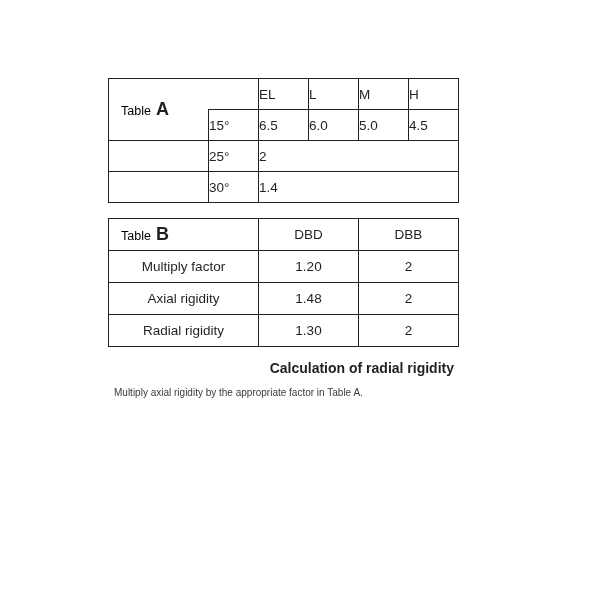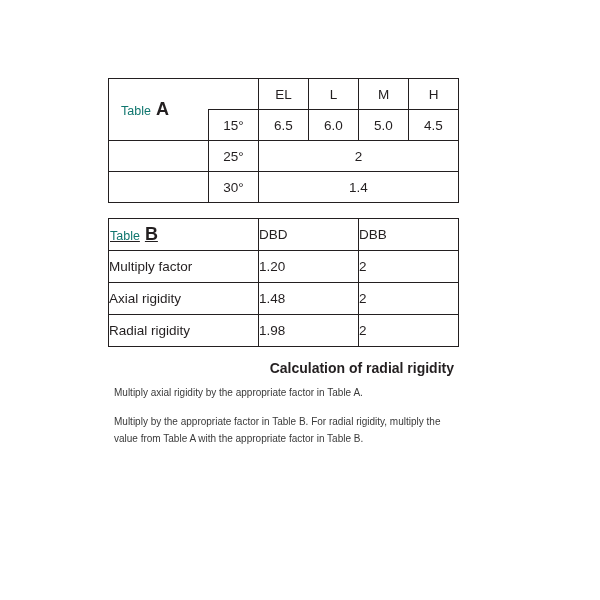--- a/index.html
+++ b/index.html
@@ -27,21 +27,20 @@
   .table-a {
     position: absolute;
     left: 108px;
     top: 78px;
     width: 350px;
     border-collapse: collapse;
     table-layout: fixed;
   }
   .table-a td {
     border: 1px solid #231f20;
-    text-align: center;
     font-size: 13.5px;
     color: #231f20;
     height: 30px;
     padding: 0;
   }
   .table-a .title-cell {
     border: 1px solid #231f20;
     border-right: none;
     text-align: left;
     padding-left: 12px;
@@ -51,21 +50,21 @@
     border-left: none;
     border-bottom: none;
     border-top: 1px solid #231f20;
     border-right: 1px solid #231f20;
   }
   .table-a .notop {
     border-top: none;
   }
   .title-text {
     font-size: 12.5px;
-    color: #0f766e;
+    color: #000000;
   }
   .title-letter {
     font-size: 18px;
     font-weight: bold;
     margin-left: 5px;
   }
   .tbl-a-c1 { width: 100px; }
   .tbl-a-c2 { width: 50px; }
   .tbl-a-c3 { width: 50px; }
   .tbl-a-c4 { width: 50px; }
@@ -76,30 +75,29 @@
   .table-b {
     position: absolute;
     left: 108px;
     top: 218px;
     width: 350px;
     border-collapse: collapse;
     table-layout: fixed;
   }
   .table-b td {
     border: 1px solid #231f20;
-    text-align: left;
+    text-align: center;
     font-size: 13.5px;
     color: #231f20;
     height: 31px;
     padding: 0;
   }
   .table-b .title-cell {
     text-align: left;
-    padding-left: 1px;
-    text-decoration: underline;
+    padding-left: 12px;
   }
   .tbl-b-c1 { width: 150px; }
   .tbl-b-c2 { width: 100px; }
   .tbl-b-c3 { width: 100px; }
 
   
   .body-block {
     position: absolute;
     left: 114px;
     top: 358px;
@@ -185,25 +183,24 @@
         <td>1.20</td>
         <td>2</td>
       </tr>
       <tr>
         <td>Axial rigidity</td>
         <td>1.48</td>
         <td>2</td>
       </tr>
       <tr>
         <td>Radial rigidity</td>
-        <td>1.98</td>
+        <td>1.30</td>
         <td>2</td>
       </tr>
     </tbody>
   </table>
 
   <div class="body-block">
     <p class="heading">Calculation of radial rigidity</p>
     <p class="para tight">Multiply axial rigidity by the appropriate factor in Table A.</p>
-    <p class="para">Multiply by the appropriate factor in Table B. For radial rigidity, multiply the value from Table A with the appropriate factor in Table B.</p>
   </div>
 
 </div>
 
 </body></html>

